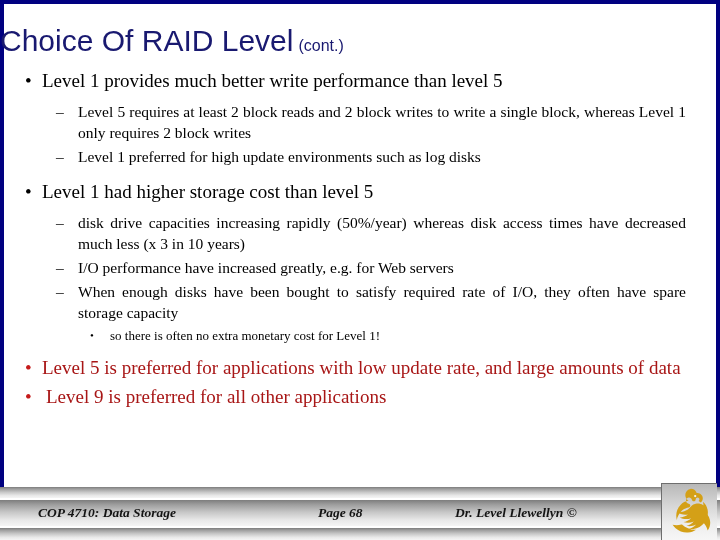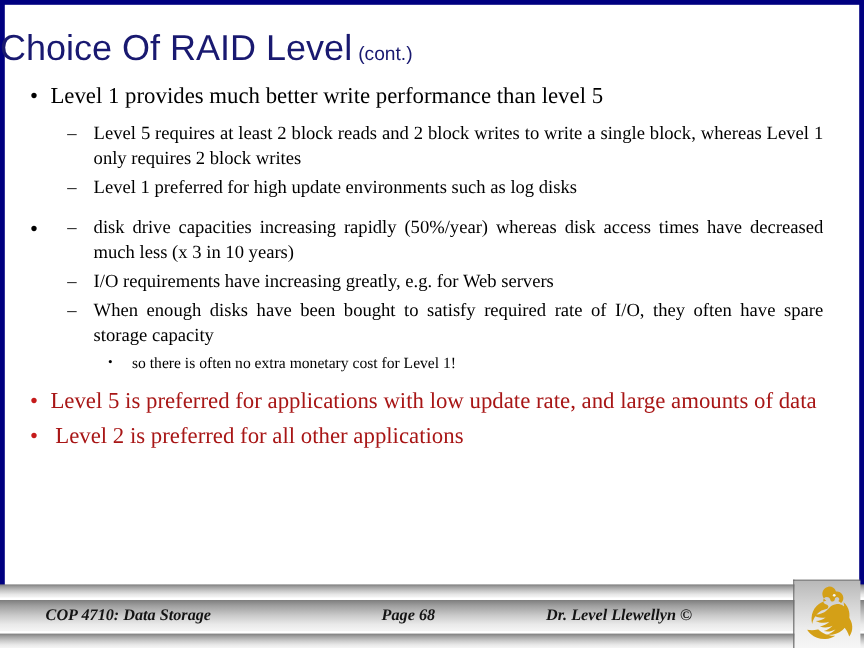--- a/index.html
+++ b/index.html
@@ -207,50 +207,51 @@
       <span>Level 5 requires at least 2 block reads and 2 block writes to write a single block, whereas Level 1 only requires 2 block writes</span>
     </div>
 
     <div class="row l2 sp-small">
       <span class="dash">–</span>
       <span>Level 1 preferred for high update environments such as log disks</span>
     </div>
 
     <div class="row l1 sp-gap">
       <span class="bullet">•</span>
+      <span>Level 1 had higher storage cost than level 5</span>
     </div>
 
     <div class="row l2 sp-gap3">
       <span class="dash">–</span>
       <span>disk drive capacities increasing rapidly (50%/year) whereas disk access times have decreased much less (x 3 in 10 years)</span>
     </div>
 
     <div class="row l2 sp-small">
       <span class="dash">–</span>
-      <span>I/O requirements have increasing greatly, e.g. for Web servers</span>
+      <span>I/O performance have increased greatly, e.g. for Web servers</span>
     </div>
 
     <div class="row l2 sp-small">
       <span class="dash">–</span>
       <span>When enough disks have been bought to satisfy required rate of I/O, they often have spare storage capacity</span>
     </div>
 
     <div class="row l3 sp-small">
       <span class="dot">•</span>
       <span>so there is often no extra monetary cost for Level 1!</span>
     </div>
 
     <div class="row l1 l1-red sp-gap2" style="text-align:justify;">
       <span class="bullet">•</span>
       <span>Level 5 is preferred for applications with low update rate, and large amounts of data</span>
     </div>
 
     <div class="row l1 l1-red sp-small" style="padding-left:46px;">
       <span class="bullet">•</span>
-      <span>Level 2 is preferred for all other applications</span>
+      <span>Level 9 is preferred for all other applications</span>
     </div>
 
   </div>
 
   <div class="footer">
     <div class="band band-a"></div>
     <div class="band band-b"></div>
     <div class="band band-c"></div>
 
     <div class="footer-text ft-course">COP 4710: Data Storage</div>

